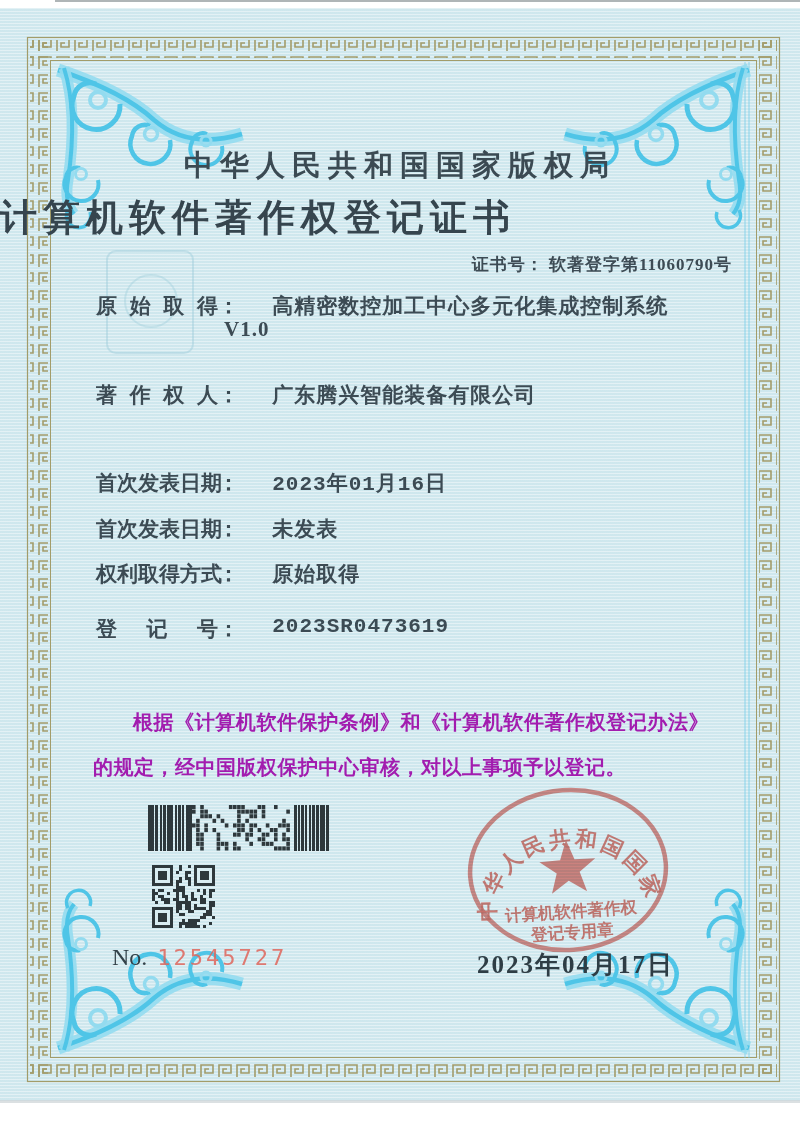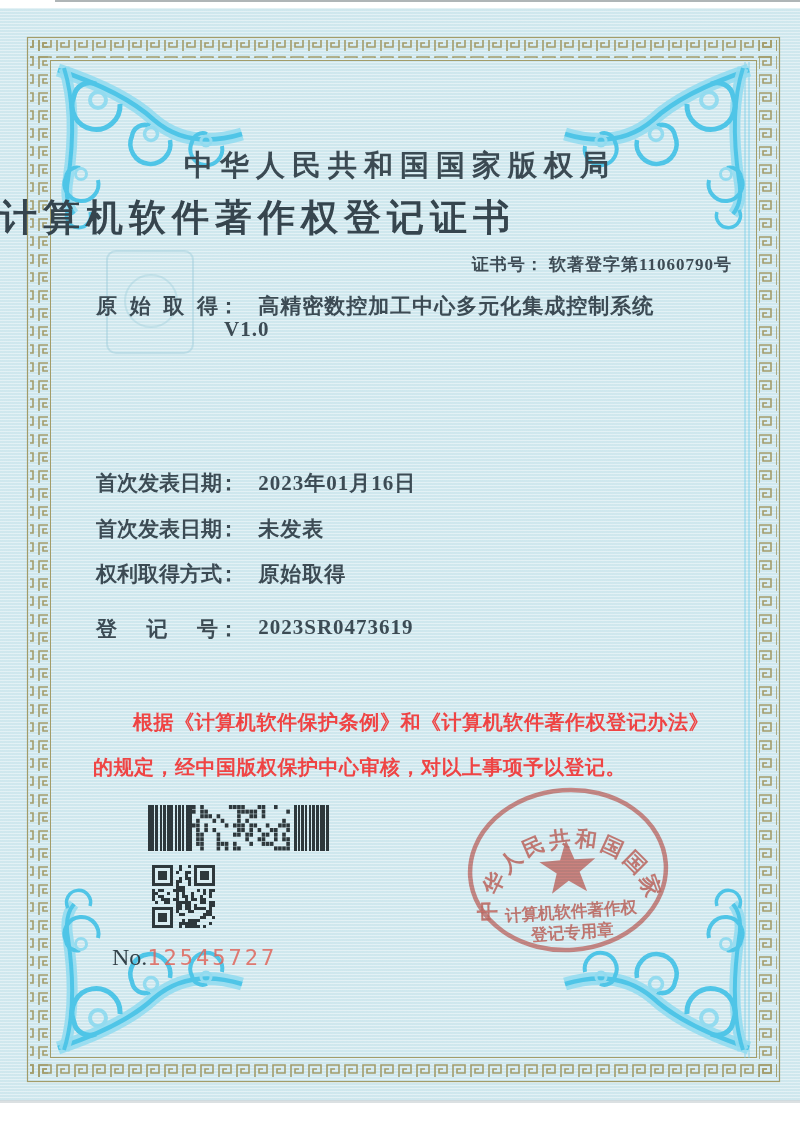--- a/index.html
+++ b/index.html
@@ -13,26 +13,26 @@
      pointer-events:none;}
   #paper::after{content:"";position:absolute;left:0;bottom:-2px;width:100%;height:3px;background:#c3cbce;opacity:.6;}
   svg.layer{position:absolute;left:0;top:0;pointer-events:none;}
   .txt{position:absolute;color:#3d4b54;white-space:nowrap;}
   .title1{left:0;top:146px;width:800px;text-align:center;font-size:29px;font-weight:bold;letter-spacing:7px;color:#3b4a53;}
   .title2{left:0;top:193px;width:800px;text-align:left;font-size:37px;font-weight:bold;letter-spacing:6px;color:#36454e;}
   .certno{left:400px;top:253px;width:332px;text-align:right;font-size:17px;font-weight:bold;letter-spacing:1px;}
   .row{position:absolute;left:96px;font-size:21px;font-weight:bold;color:#3c4b54;white-space:nowrap;}
   .row .flabel{display:inline-block;width:122px;text-align:justify;text-align-last:justify;vertical-align:top;}
   .row .colon{display:inline-block;vertical-align:top;}
-  .row .fvalue{display:inline-block;margin-left:14px;letter-spacing:1px;vertical-align:top;}
+  .row .fvalue{display:inline-block;margin-left:28px;letter-spacing:1px;vertical-align:top;font-family:Liberation Mono, monospace;}
   .val2{position:absolute;left:224px;top:317px;font-size:21px;font-weight:bold;color:#3c4b54;letter-spacing:1px;}
   .statement{position:absolute;left:93px;top:700px;width:616px;font-size:20px;font-weight:bold;
-             color:#ef4444;line-height:45px;text-indent:2em;text-align:justify;letter-spacing:.5px;white-space:normal;font-family:Liberation Serif, serif;}
+             color:#a21caf;line-height:45px;text-indent:2em;text-align:justify;letter-spacing:.5px;white-space:normal;font-family:Liberation Serif, serif;}
   .serial{position:absolute;left:112px;top:944px;font-size:24px;color:#33424a;}
-  .serial .num{font-family:"DejaVu Sans Mono",monospace;font-size:22px;letter-spacing:3px;color:#e0665c;opacity:.85;}
+  .serial .num{font-family:"DejaVu Sans Mono",monospace;font-size:22px;letter-spacing:3px;color:#e0665c;opacity:.85;margin-left:10px;}
   .issue-date{position:absolute;left:477px;top:948px;font-size:25px;font-weight:bold;color:#2e3d45;letter-spacing:2px;}
   #watermark{position:absolute;left:106px;top:250px;width:84px;height:100px;border:2px solid rgba(150,200,214,.4);
              border-radius:10px;}
   #watermark .wm-circle{position:absolute;left:16px;top:22px;width:50px;height:50px;border:2px solid rgba(150,200,214,.35);border-radius:50%;}
   #seal{position:absolute;left:462px;top:782px;opacity:.88;mix-blend-mode:multiply;}
   #barcode{position:absolute;left:148px;top:805px;}
   #qrcode{position:absolute;left:152px;top:865px;}
 </style>
 </head>
 <body>
@@ -91,20 +91,24 @@
     <span>证书号：</span>
     <span>软著登字第11060790号</span>
   </div>
 
   <div class="row" style="top:292px">
     <span class="flabel">原始取得</span><span class="colon">：</span>
     <span class="fvalue">高精密数控加工中心多元化集成控制系统</span>
   </div>
   <div class="val2">V1.0</div>
 
+  <div class="row" style="top:381px">
+    <span class="flabel">著作权人</span><span class="colon">：</span>
+    <span class="fvalue">广东腾兴智能装备有限公司</span>
+  </div>
 
   <div class="row" style="top:469px">
     <span class="flabel">首次发表日期</span><span class="colon">：</span>
     <span class="fvalue">2023年01月16日</span>
   </div>
 
   <div class="row" style="top:515px">
     <span class="flabel">首次发表日期</span><span class="colon">：</span>
     <span class="fvalue">未发表</span>
   </div>
@@ -364,20 +368,21 @@
       <rect x="48" y="6" width="9" height="9" fill="#2e383c"></rect>
       <rect x="0" y="42" width="21" height="21" fill="#2e383c"></rect>
       <rect x="3" y="45" width="15" height="15" fill="#d8ecf1"></rect>
       <rect x="6" y="48" width="9" height="9" fill="#2e383c"></rect>
     </svg>
 
   <div class="serial">
     <span>No.</span><span class="num">12545727</span>
   </div>
 
+  <div class="issue-date">2023年04月17日</div>
 
   <svg id="seal" width="212" height="178" viewBox="0 0 212 178">
     <g transform="rotate(-4 106 88)">
       <ellipse cx="106" cy="88" rx="98" ry="80" fill="none" stroke="#dc6a62" stroke-width="4.5" opacity=".85"></ellipse>
       <path id="sealArc" d="M31,136 A76,62 0 1 1 181,136" fill="none"></path>
       <text font-size="21.5" font-weight="bold" fill="#dc6257" opacity=".9" font-family="Liberation Serif, DejaVu Serif, serif">
         <textPath href="#sealArc" startOffset="2" textLength="296" lengthAdjust="spacing">中华人民共和国国家版权局</textPath>
       </text>
       <polygon points="106,58 113.2,77.8 134,78.2 117.5,90.6 123.6,110.6 106,98.8 88.4,110.6 94.5,90.6 78,78.2 98.8,77.8" fill="#dd6b63" opacity=".9"></polygon>
       <text x="106" y="135" text-anchor="middle" font-size="16.5" font-weight="bold" fill="#dc6257" opacity=".92" font-family="Liberation Serif, DejaVu Serif, serif">计算机软件著作权</text>

